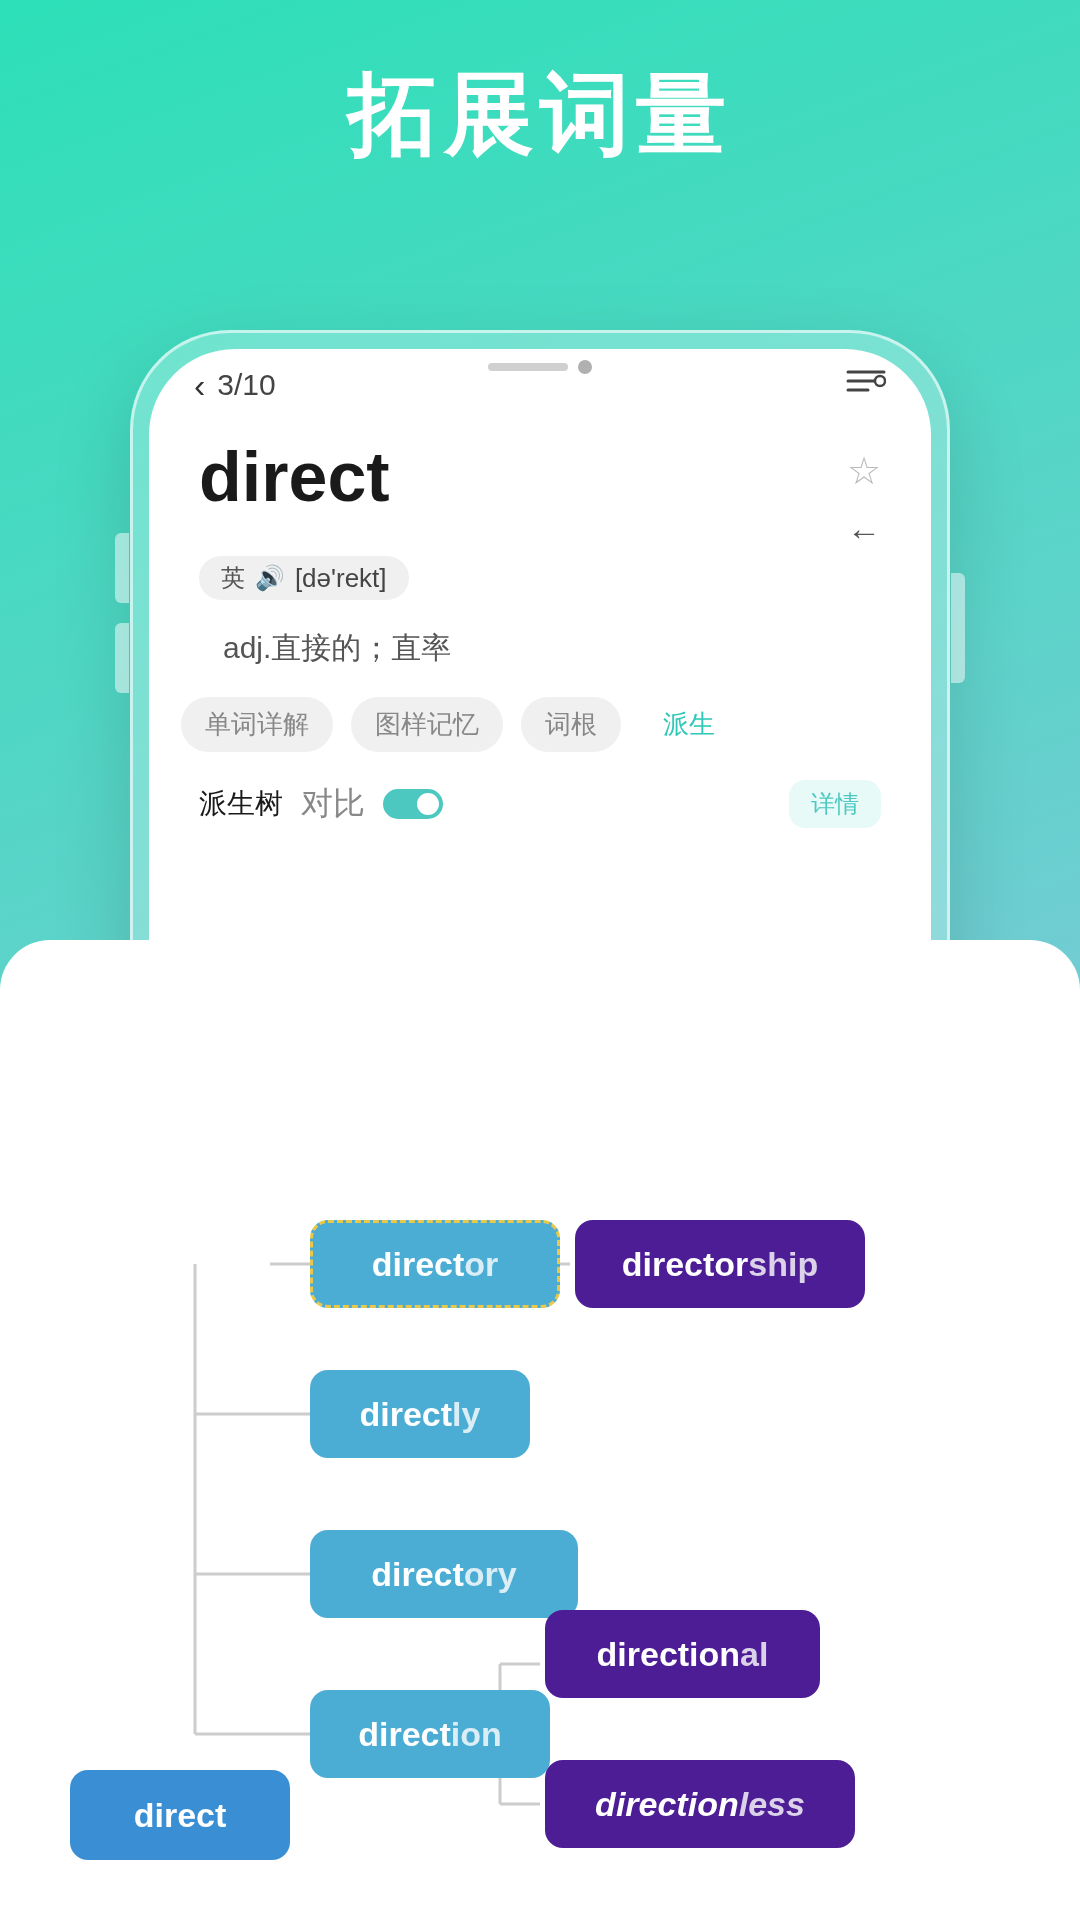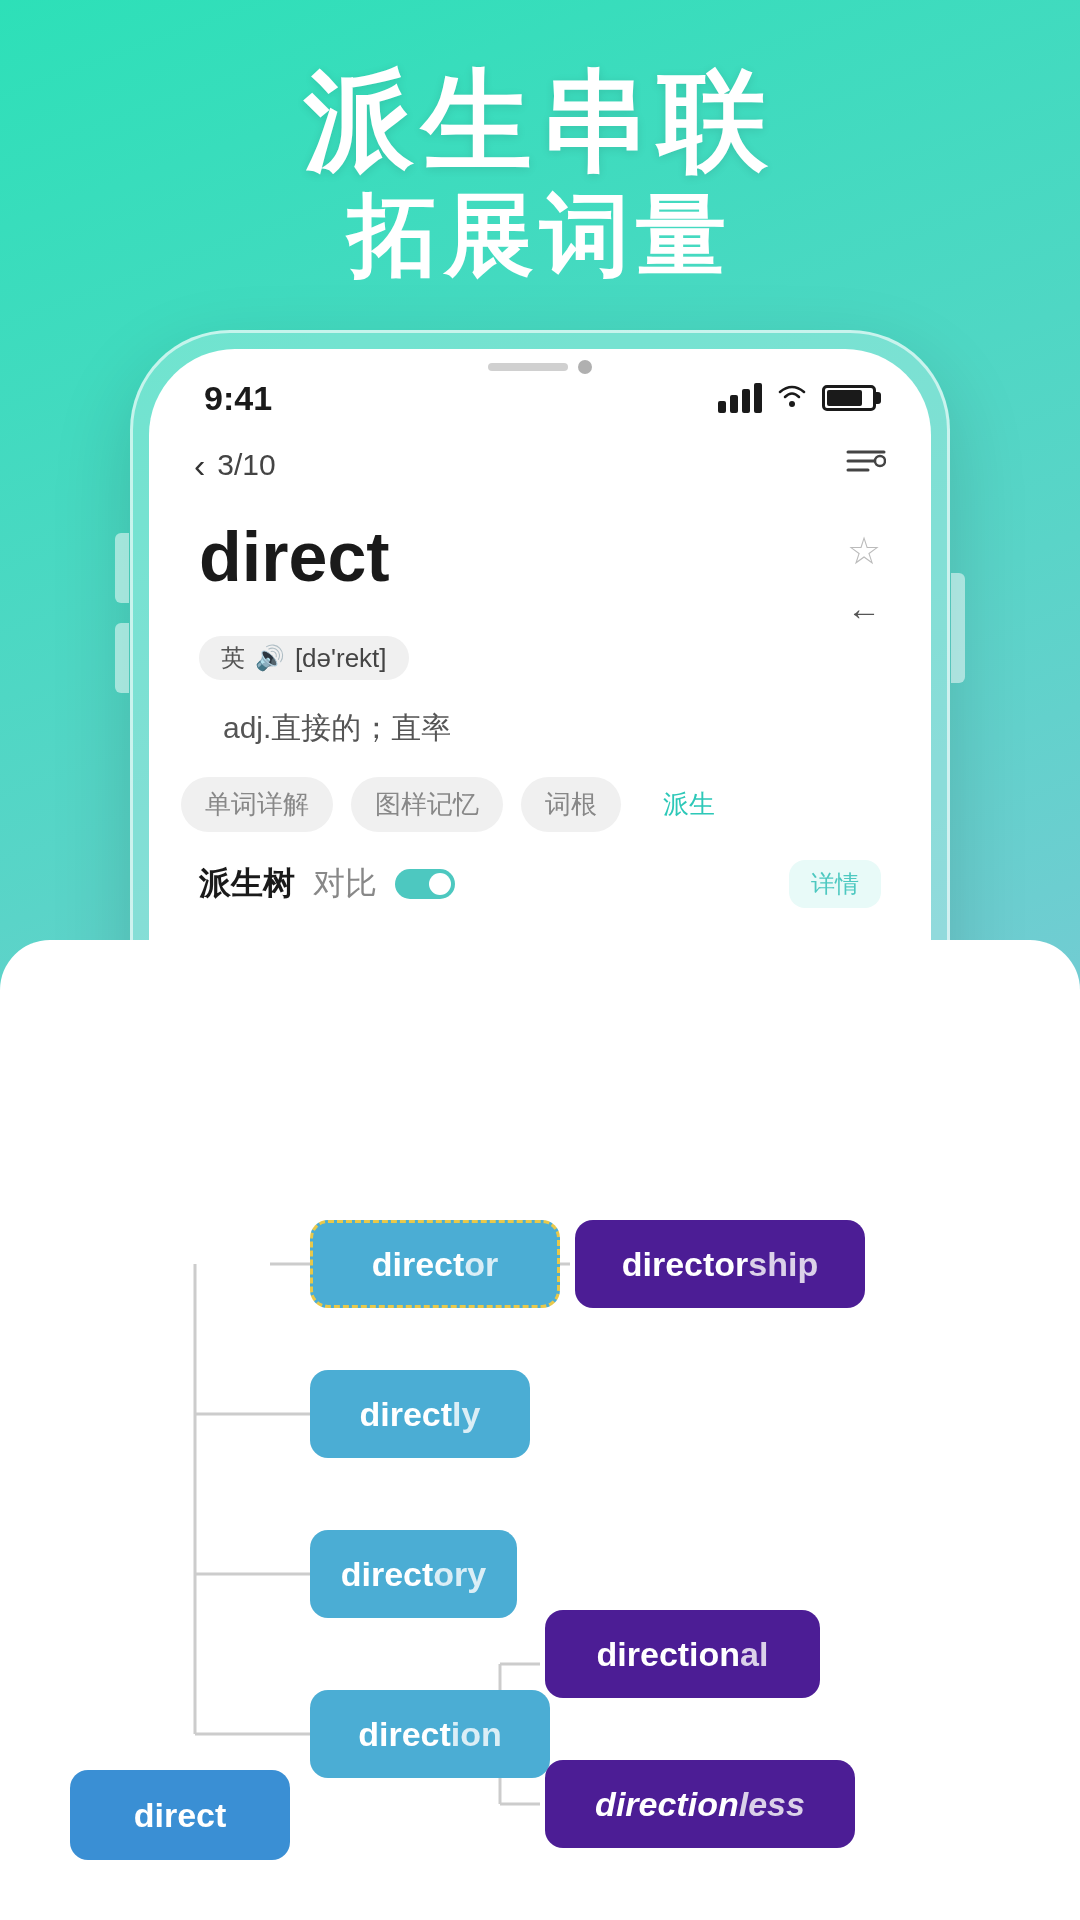--- a/index.html
+++ b/index.html
@@ -283,22 +283,22 @@
     }
 
     
     .derive-header {
       display: flex;
       align-items: center;
       gap: 18px;
       padding: 8px 50px 12px;
     }
     .derive-title {
-      font-size: 32px;
-      font-weight: 700;
+      font-size: 28px;
+      font-weight: 400;
       color: #1a1a1a;
     }
     .derive-compare {
       font-size: 32px;
       color: #888;
     }
     .toggle-switch {
       width: 60px;
       height: 30px;
       background: #4dc8c0;
@@ -375,58 +375,35 @@
       position: absolute;
       top: 0; left: 0;
       width: 100%; height: 100%;
       pointer-events: none;
     }
   </style>
 </head>
 <body>
 
 <div class="hero-title">
-  <div class="line1">派生串联</div>
   <div class="line2">拓展词量</div>
 </div>
 
 <div class="phone-shell">
   <div class="phone-side-left"></div>
   <div class="phone-side-left2"></div>
   <div class="phone-side-right"></div>
 
   <div class="phone-screen">
 
     <div class="notch">
       <div class="notch-speaker"></div>
       <div class="notch-camera"></div>
     </div>
 
-    <div class="status-bar">
-      <div class="status-time">9:41</div>
-      <div class="status-icons">
-        <div class="signal-bars">
-          <span></span>
-            <span></span>
-            <span></span>
-            <span></span>
-        </div>
-        <div class="wifi-icon">
-          <svg width="32" height="26" viewBox="0 0 32 26">
-            <path d="M16 20 Q16 20 16 20" stroke="#1a1a1a" stroke-width="3" fill="none"></path>
-            <circle cx="16" cy="22" r="3" fill="#1a1a1a"></circle>
-            <path d="M9 15 Q16 8 23 15" stroke="#1a1a1a" stroke-width="2.5" fill="none" stroke-linecap="round"></path>
-            <path d="M4 10 Q16 0 28 10" stroke="#1a1a1a" stroke-width="2.5" fill="none" stroke-linecap="round"></path>
-          </svg>
-        </div>
-        <div class="battery-icon">
-          <div class="battery-fill"></div>
-        </div>
-      </div>
-    </div>
 
     <div class="nav-bar">
       <div class="nav-left">
         <span class="nav-back">‹</span>
         <span class="nav-counter">3/10</span>
       </div>
       <div class="nav-filter">
         <svg width="40" height="30" viewBox="0 0 40 30">
           <line x1="2" y1="6" x2="38" y2="6" stroke="#444" stroke-width="3" stroke-linecap="round"></line>
           <line x1="2" y1="15" x2="30" y2="15" stroke="#444" stroke-width="3" stroke-linecap="round"></line>
@@ -503,21 +480,21 @@
     </div>
 
     <div class="word-node node-light-blue" style="left:575px; top:280px; width:290px; height:88px;">
       <span><span style="font-weight:700">director</span><span style="opacity:0.8">ship</span></span>
     </div>
 
     <div class="word-node node-blue" style="left:310px; top:430px; width:220px; height:88px;">
       <span><span style="font-weight:700">direct</span><span style="opacity:0.8">ly</span></span>
     </div>
 
-    <div class="word-node node-blue" style="left:310px; top:590px; width:207px; height:88px;">
+    <div class="word-node node-blue" style="left:310px; top:590px; width:268px; height:88px;">
       <span><span style="font-weight:700">direct</span><span style="opacity:0.8">ory</span></span>
     </div>
 
     <div class="word-node node-blue" style="left:310px; top:750px; width:240px; height:88px;">
       <span><span style="font-weight:700">direct</span><span style="opacity:0.8">ion</span></span>
     </div>
 
     <div class="word-node node-light-blue" style="left:545px; top:670px; width:275px; height:88px;">
       <span><span style="font-weight:700">direction</span><span style="opacity:0.8">al</span></span>
     </div>

